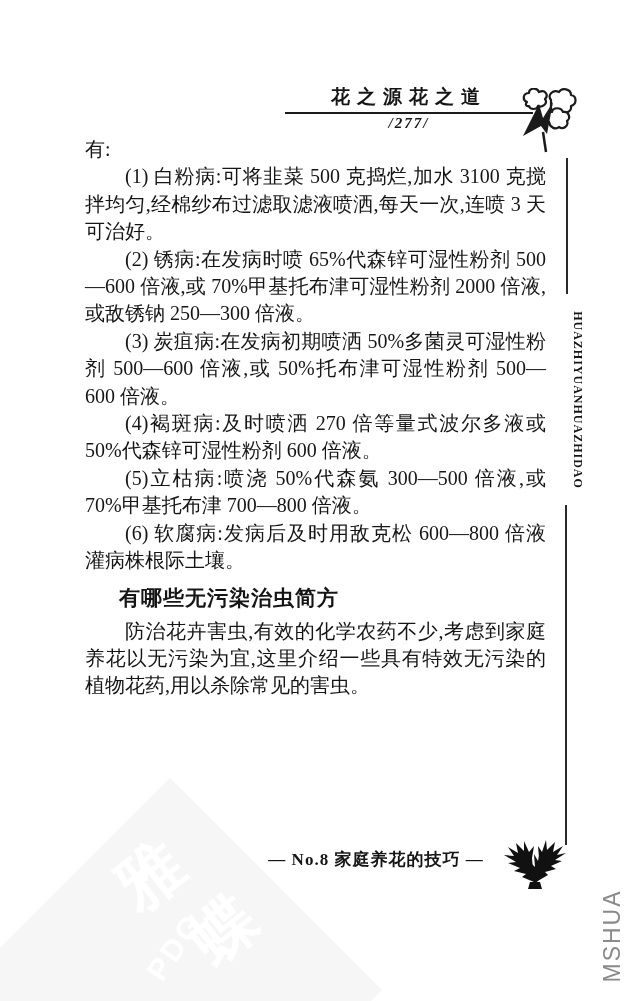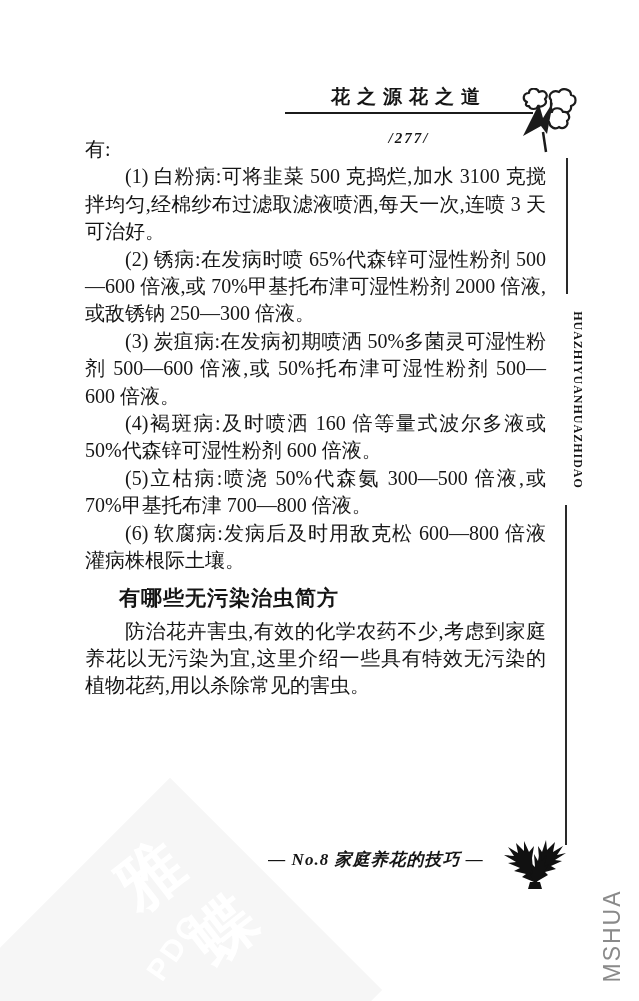--- a/index.html
+++ b/index.html
@@ -14,21 +14,21 @@
   }
   
   .header-block{position:absolute;left:285px;top:84px;width:248px;z-index:2;}
   .header-title{
     font-weight:bold;font-size:19px;letter-spacing:7px;
     text-align:center;white-space:nowrap;
   }
   .header-rule{height:2px;background:#1b1b1b;margin-top:2px;}
   .page-number{
     font-style:italic;font-size:15px;font-weight:bold;
-    text-align:center;margin-top:16px;letter-spacing:2px;
+    text-align:center;margin-top:1px;letter-spacing:2px;
   }
   .flower-illustration{position:absolute;left:513px;top:88px;z-index:2;}
   
   .side-rule-top{position:absolute;left:566px;top:158px;width:2px;height:136px;background:#2a2a2a;z-index:2;}
   .side-rule-bottom{position:absolute;left:565px;top:505px;width:2px;height:340px;background:#2a2a2a;z-index:2;}
   .romanized-title{
     position:absolute;left:456px;top:390px;width:238px;height:20px;
     transform:rotate(90deg);
     font-family:"Liberation Serif","DejaVu Serif",serif;
     font-weight:bold;font-size:12px;letter-spacing:1px;
@@ -43,21 +43,21 @@
   .para{text-indent:2em;}
   .section-heading{
     font-weight:bold;font-size:21px;line-height:27px;
     margin:9px 0 7px 34px !important;
     font-family:Liberation Sans, sans-serif;
     letter-spacing:1px;
   }
   
   .footer-caption{
     position:absolute;left:246px;top:848px;width:260px;z-index:2;
-    font-size:17px;font-style:italic;font-weight:bold;
+    font-size:17px;font-weight:bold;
     text-align:center;white-space:nowrap;letter-spacing:1px;
   }
   .plant-illustration{position:absolute;left:494px;top:826px;z-index:2;}
   
   .wm-stamp{
     position:absolute;left:20px;top:840px;width:300px;height:300px;
     background:#f6f6f6;transform:rotate(45deg);z-index:0;
   }
   .wm-char1{
     position:absolute;left:118px;top:832px;z-index:1;
@@ -115,21 +115,21 @@
 
   <div class="side-rule-top"></div>
   <div class="romanized-title">HUAZHIYUANHUAZHIDAO</div>
   <div class="side-rule-bottom"></div>
 
   <div class="body-text">
     <p>有:</p>
     <p class="para">(1) 白粉病:可将韭菜 500 克捣烂,加水 3100 克搅拌均匀,经棉纱布过滤取滤液喷洒,每天一次,连喷 3 天可治好。</p>
     <p class="para">(2) 锈病:在发病时喷 65%代森锌可湿性粉剂 500—600 倍液,或 70%甲基托布津可湿性粉剂 2000 倍液,或敌锈钠 250—300 倍液。</p>
     <p class="para">(3) 炭疽病:在发病初期喷洒 50%多菌灵可湿性粉剂 500—600 倍液,或 50%托布津可湿性粉剂 500—600 倍液。</p>
-    <p class="para">(4)褐斑病:及时喷洒 160 倍等量式波尔多液或 50%代森锌可湿性粉剂 600 倍液。</p>
+    <p class="para">(4)褐斑病:及时喷洒 270 倍等量式波尔多液或 50%代森锌可湿性粉剂 600 倍液。</p>
     <p class="para">(5)立枯病:喷浇 50%代森氨 300—500 倍液,或 70%甲基托布津 700—800 倍液。</p>
     <p class="para">(6) 软腐病:发病后及时用敌克松 600—800 倍液灌病株根际土壤。</p>
     <p class="section-heading">有哪些无污染治虫简方</p>
     <p class="para">防治花卉害虫,有效的化学农药不少,考虑到家庭养花以无污染为宜,这里介绍一些具有特效无污染的植物花药,用以杀除常见的害虫。</p>
   </div>
 
   <div class="footer-caption">— No.8 家庭养花的技巧 —</div>
   <div class="plant-illustration">
     <svg width="80" height="64" viewBox="0 0 80 64">
       <g fill="#111111">

